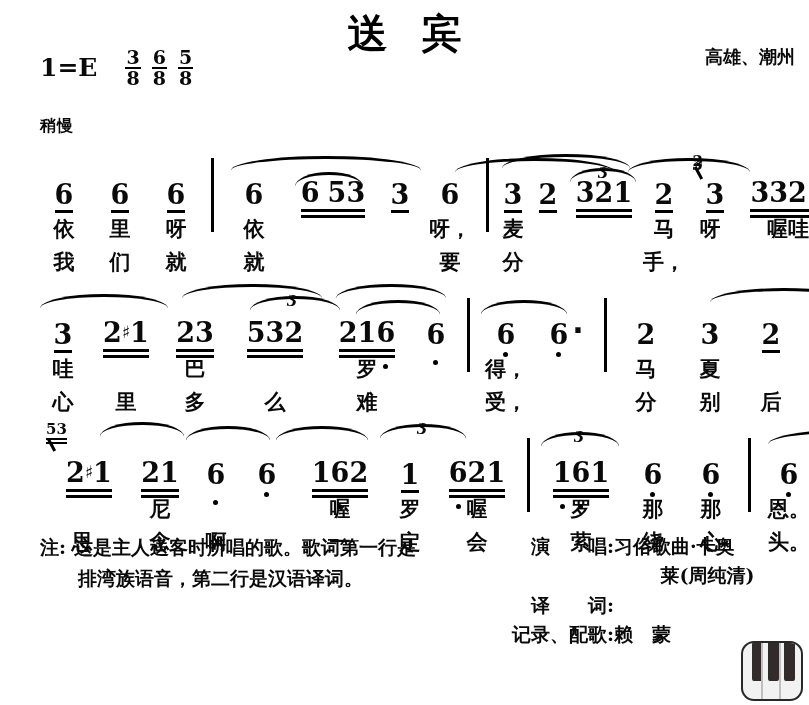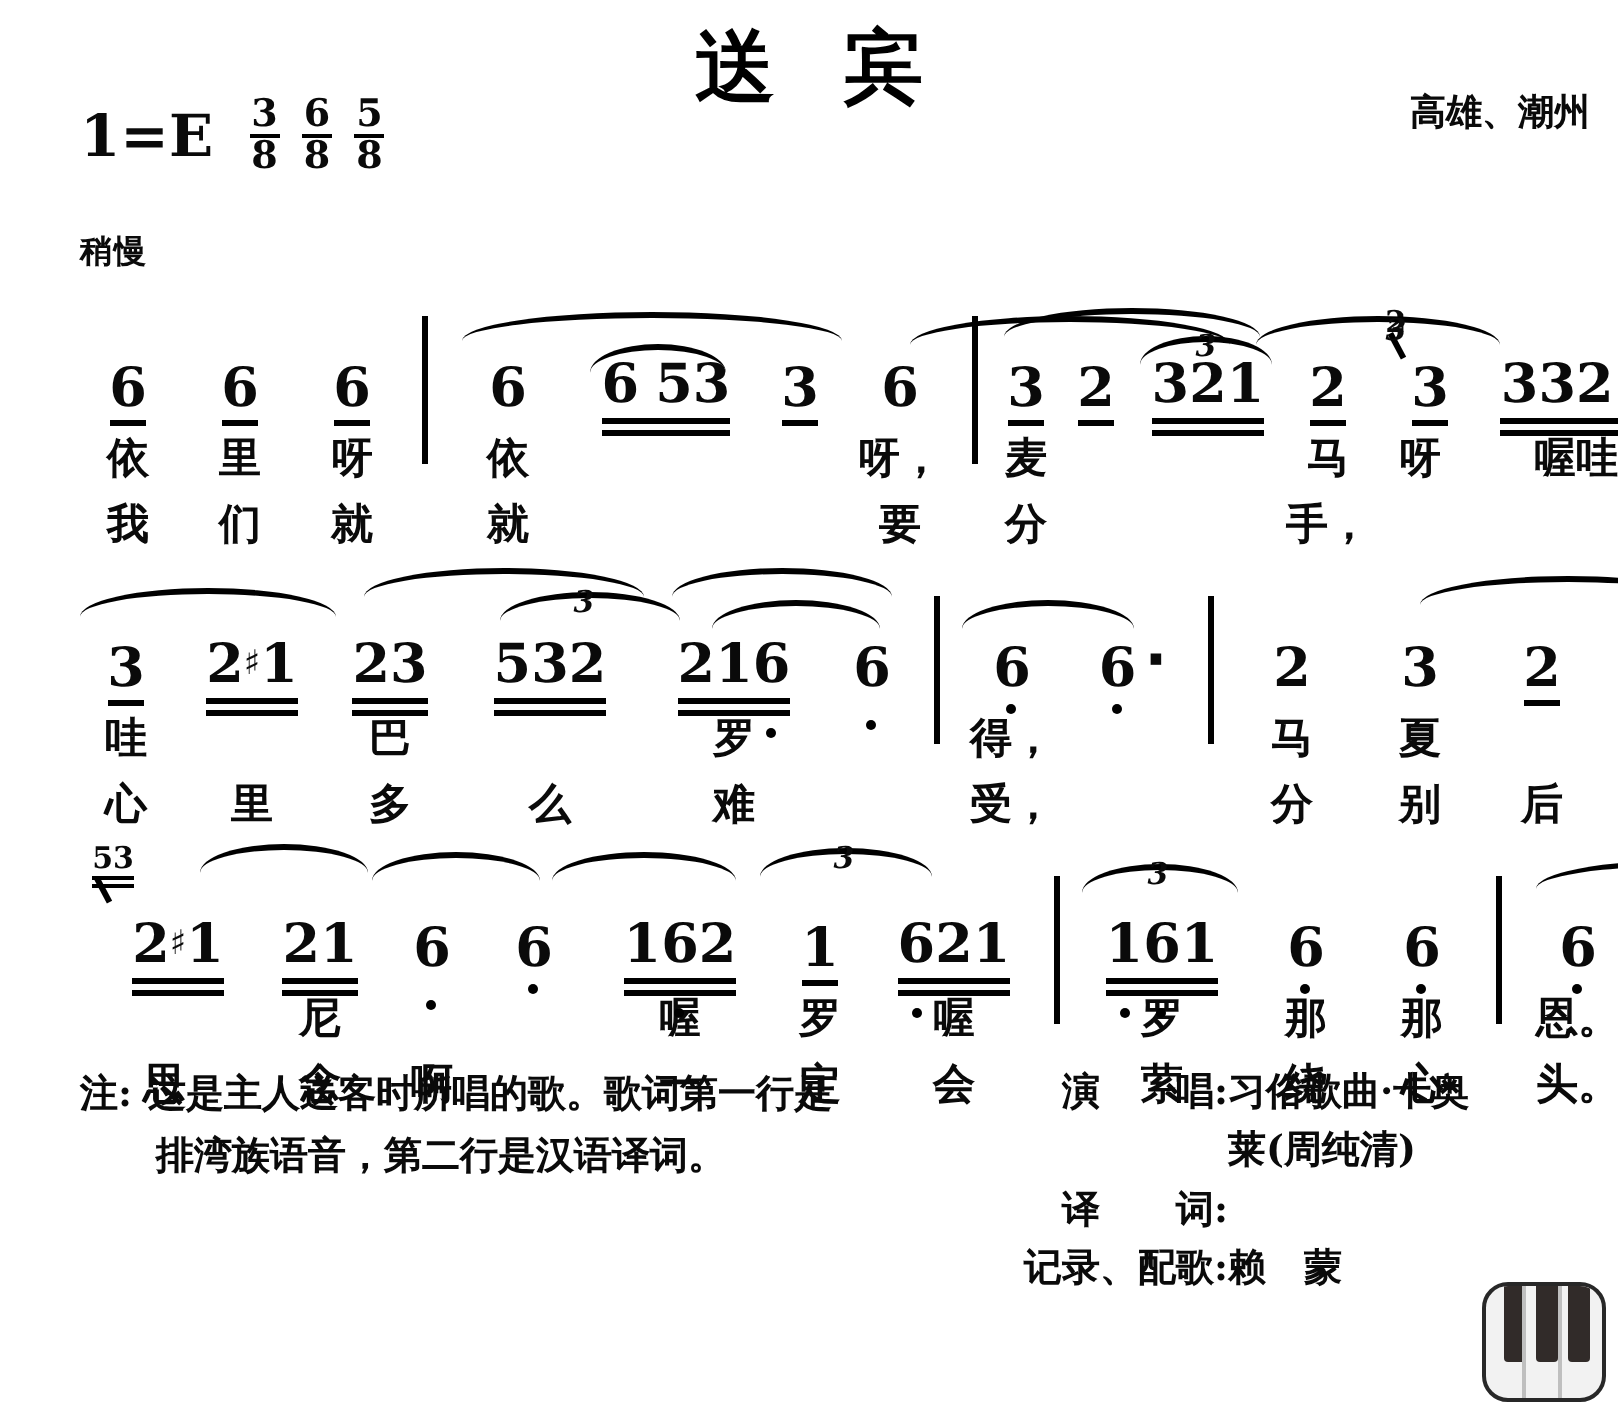--- a/index.html
+++ b/index.html
@@ -45,24 +45,24 @@
   
   .keyblock {
     position: absolute;
     left: 40px; top: 48px;
     display: flex;
     align-items: center;
     gap: 3px;
   }
   .keysig {
     font-family: "DejaVu Serif", serif;
-    font-size: 29px;
+    font-size: 25px;
     font-weight: bold;
     letter-spacing: 0px;
-    margin-right: 11px;
+    margin-right: 21px;
   }
   .meter {
     display: inline-flex;
     flex-direction: column;
     align-items: center;
     font-family: "DejaVu Serif", serif;
     font-size: 19px;
     font-weight: bold;
     line-height: 0.98;
     margin: 0 4px;
@@ -302,21 +302,21 @@
     width: 305px;
     font-family: "DejaVu Serif", serif;
     font-size: 19px;
     font-weight: bold;
     line-height: 1.55;
   }
   .credit-line { display: flex; align-items: baseline; }
   .credit-label { width: 118px; flex: 0 0 auto; text-align: right; }
   .credit-label.narrow { letter-spacing: 0px; }
   .credit-val { flex: 1 1 auto; }
-  .credit-cont { padding-left: 118px; }
+  .credit-cont { padding-left: 118px; text-align: center; }
 
   
   .watermark {
     position: absolute;
     right: 6px; bottom: 4px;
     display: flex;
     align-items: center;
     gap: 8px;
     opacity: 0.97;
   }

